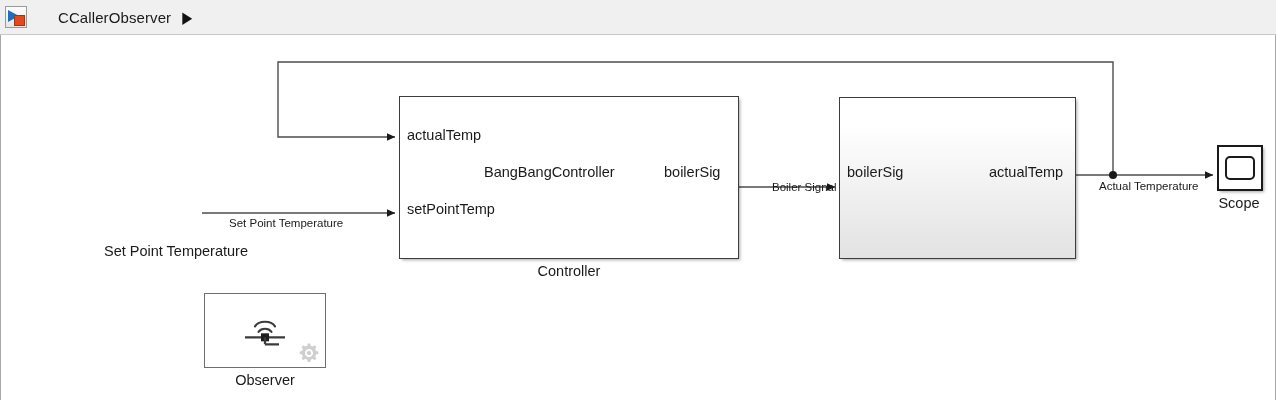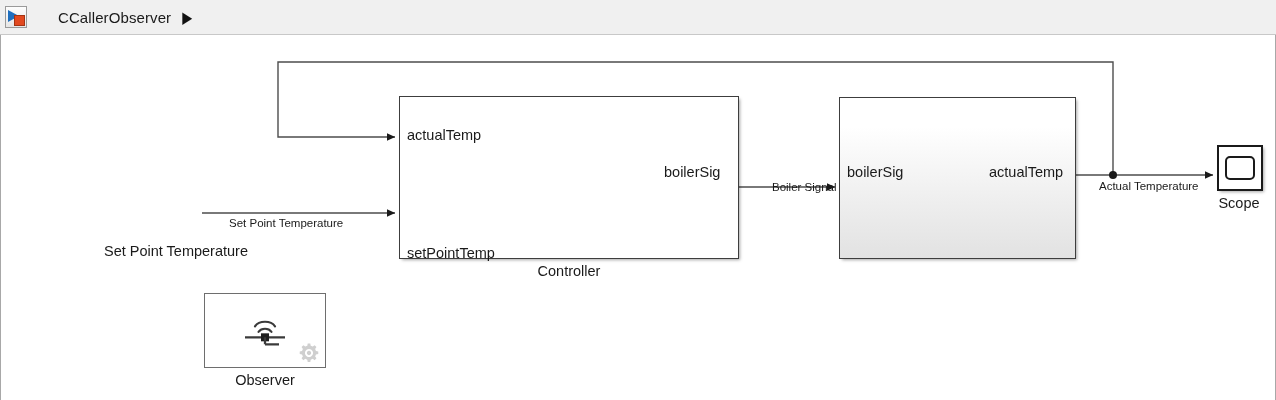--- a/index.html
+++ b/index.html
@@ -217,21 +217,22 @@
         <path d="M1075,140 L1212,140" marker-end="url(#arw)"></path>
 
         <path d="M1112,140 L1112,27 L277,27 L277,102 L394,102" marker-end="url(#arw)"></path>
       </g>
 
       <circle cx="1112" cy="140" r="4" fill="#1a1a1a"></circle>
     </svg>
 
     <div class="blk" id="blk-controller"></div>
     <div class="port-label" style="left:406px; top:92px;">actualTemp</div>
-    <div class="port-label" style="left:406px; top:166px;margin-top:44px;">setPointTemp</div>
+    <div class="port-label" style="left:406px; top:166px;">setPointTemp</div>
+    <div class="port-label" style="left:483px; top:129px;">BangBangController</div>
     <div class="port-label" style="left:663px; top:129px;">boilerSig</div>
     <div class="blk-label" style="left:398px; top:228px; width:340px;">Controller</div>
 
     <div class="blk" id="blk-boiler"></div>
     <div class="port-label" style="left:846px; top:129px;">boilerSig</div>
     <div class="port-label" style="left:988px; top:129px;">actualTemp</div>
 
     <div class="blk-label" style="left:75px; top:208px; width:200px;">Set Point Temperature</div>
 
     <div class="blk" id="blk-observer">

